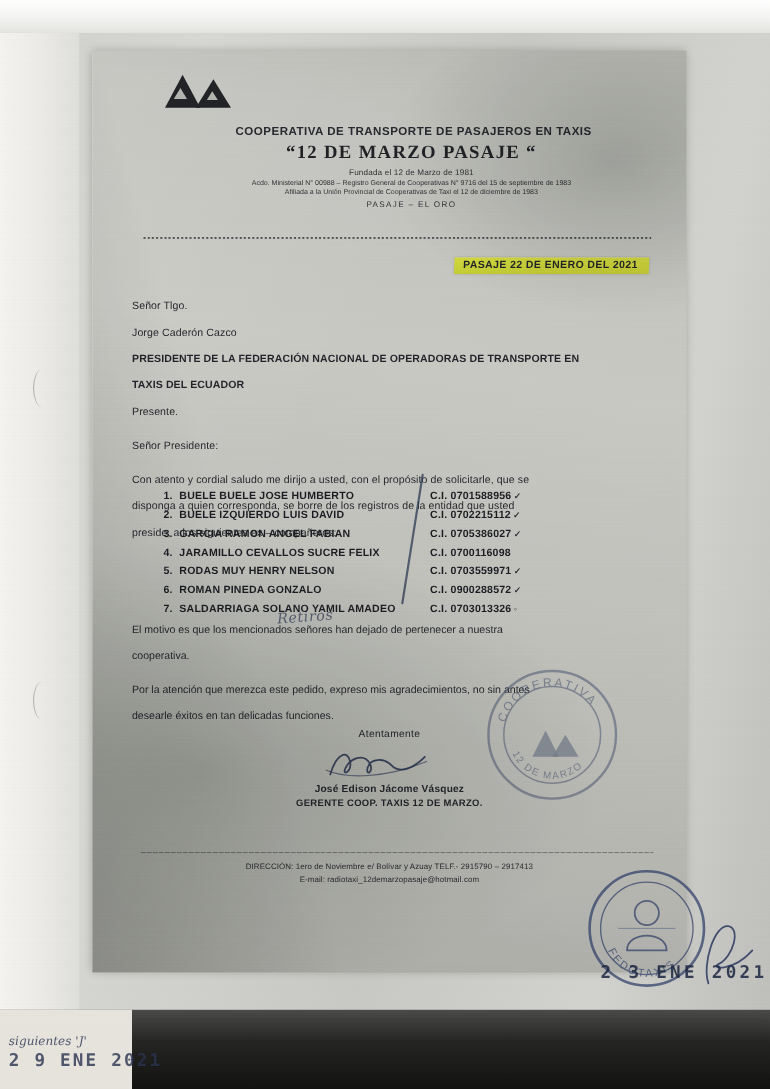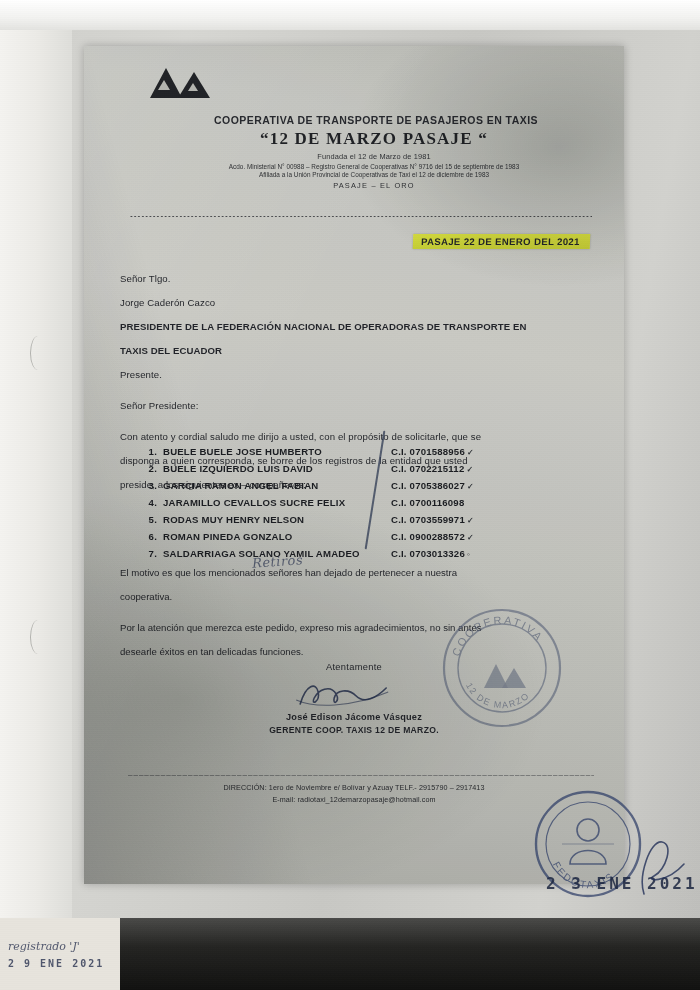--- a/index.html
+++ b/index.html
@@ -331,21 +331,21 @@
     font-family: "DejaVu Serif", serif;
     font-style: italic;
     font-size: 11px;
     color: #2a3350;
     opacity: 0.8;
     line-height: 17px;
   }
   .hw-bottom .big {
     font-family: "DejaVu Sans Mono", monospace;
     font-style: normal;
-    font-size: 10px;
+    font-size: 16px;
     letter-spacing: 2px;
     font-weight: bold;
   }
 
   
   .noise {
     position: absolute; inset: 0;
     pointer-events: none;
     background-image:
       repeating-linear-gradient(0deg, rgba(0,0,0,0.012) 0px, rgba(0,0,0,0.012) 1px, rgba(255,255,255,0.012) 1px, rgba(255,255,255,0.012) 2px);
@@ -523,18 +523,18 @@
   <div class="pen-flourish">
     <svg width="56" height="64" viewBox="0 0 56 64">
       <path d="M8,58 C2,40 14,4 26,6 C38,8 30,34 18,40 C8,45 30,48 48,28" fill="none" stroke="#223058" stroke-width="1.6" stroke-linecap="round"></path>
     </svg>
   </div>
 
   <div class="bottom-black"></div>
   <div class="bottom-black-left"></div>
 
   <div class="hw-bottom">
-    <div>registrado 'J'</div>
+    <div>siguientes 'J'</div>
     <div class="big">2 9 ENE  2021</div>
   </div>
 
   <div class="noise"></div>
 </div>
 
 </body></html>

